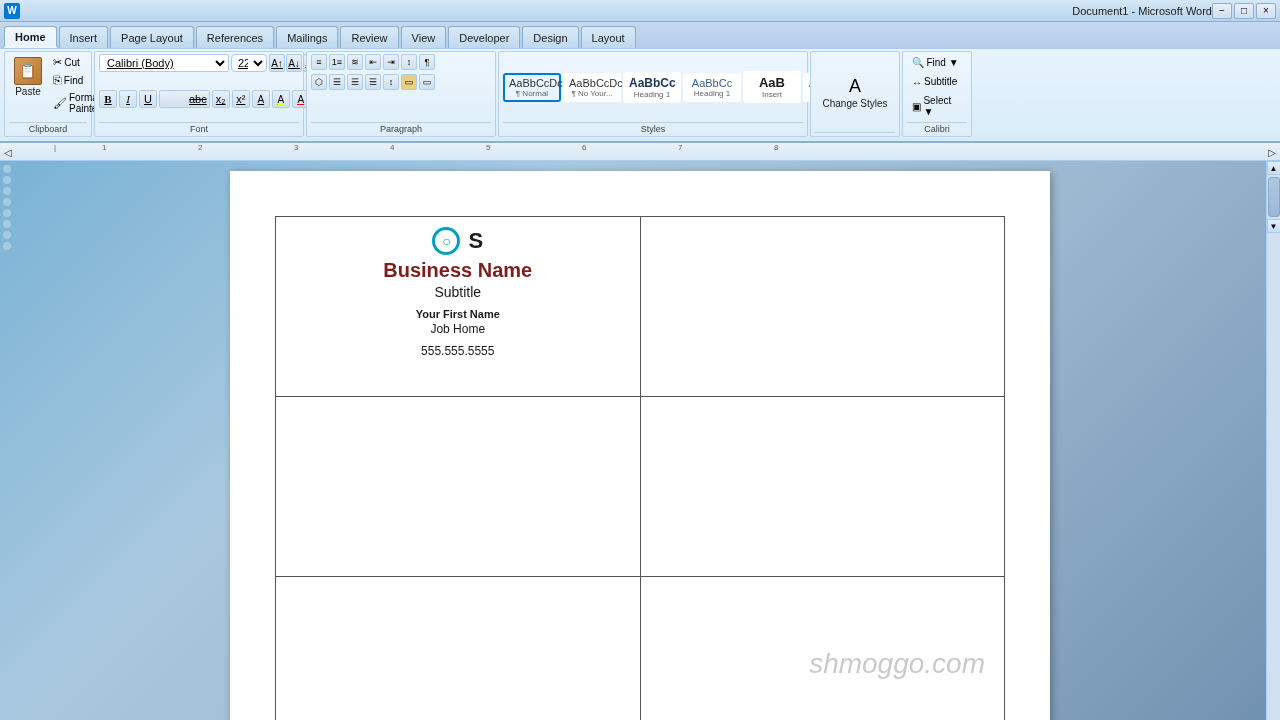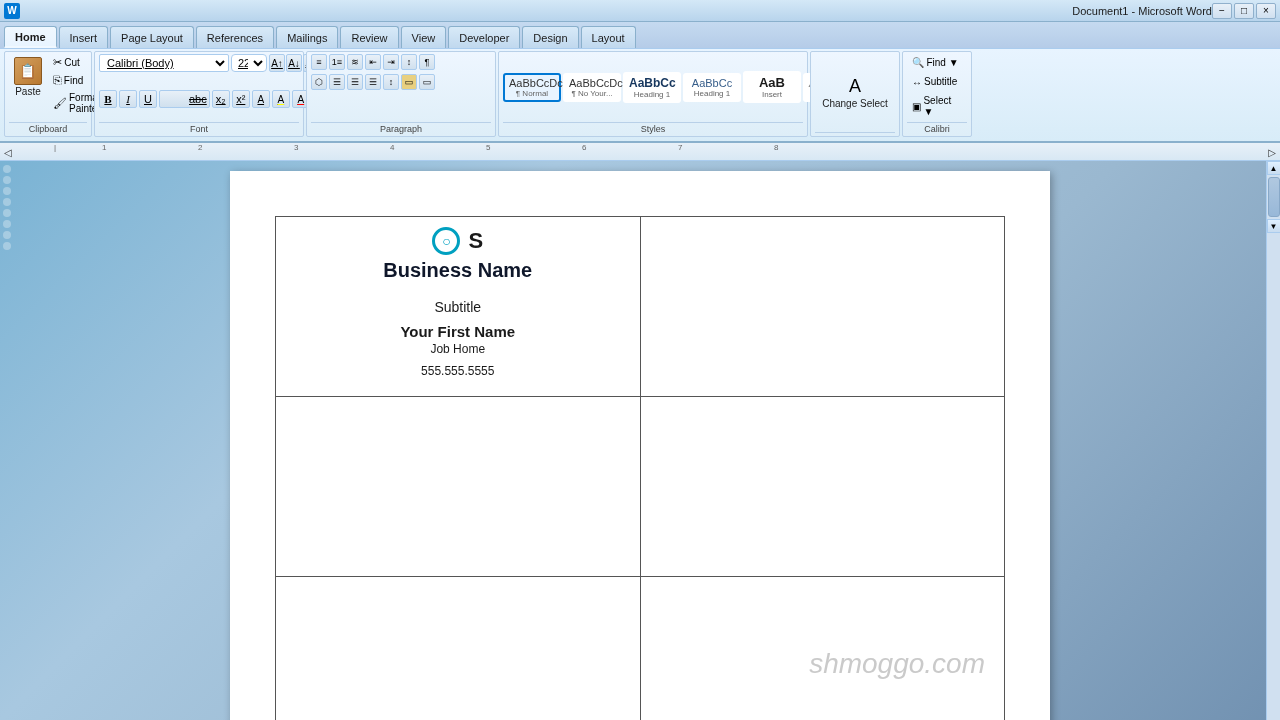--- a/index.html
+++ b/index.html
@@ -337,30 +337,30 @@
       font-size: 14px; color: #00a0c0;
     }
     .logo-s {
       font-size: 22px;
       font-weight: bold;
       color: #1a1a1a;
     }
     .business-name {
       font-size: 20px;
       font-weight: bold;
-      color: #0f172a;
-      margin-bottom: 17px;
+      color: #7f1d1d;
+      margin-bottom: 2px;
     }
     .card-subtitle {
       font-size: 14px;
       color: #1a1a1a;
       margin-bottom: 8px;
     }
     .card-name {
-      font-size: 15px;
+      font-size: 11px;
       font-weight: bold;
       color: #1a1a1a;
       margin-bottom: 2px;
     }
     .card-job {
       font-size: 12px;
       color: #1a1a1a;
       margin-bottom: 8px;
     }
     .card-phone {
@@ -596,21 +596,21 @@
         </div>
       </div>
       <div class="ribbon-group-label">Styles</div>
     </div>
 
     <div class="ribbon-group change-styles-group">
       <div class="ribbon-group-content" style="justify-content:center; align-items:center;">
         <div class="large-btn">
           <div class="large-btn-icon" style="font-size:18px;">A</div>
           <div class="large-btn-label">Change
-Select</div>
+Styles</div>
         </div>
       </div>
       <div class="ribbon-group-label" style="font-size:9px; color:#555;"> </div>
     </div>
 
     <div class="ribbon-group editing-group">
       <div class="ribbon-group-content" style="flex-direction:column; gap:2px;">
         <div class="find-btn">
           <span>🔍</span>
           <span>Find ▼</span>

